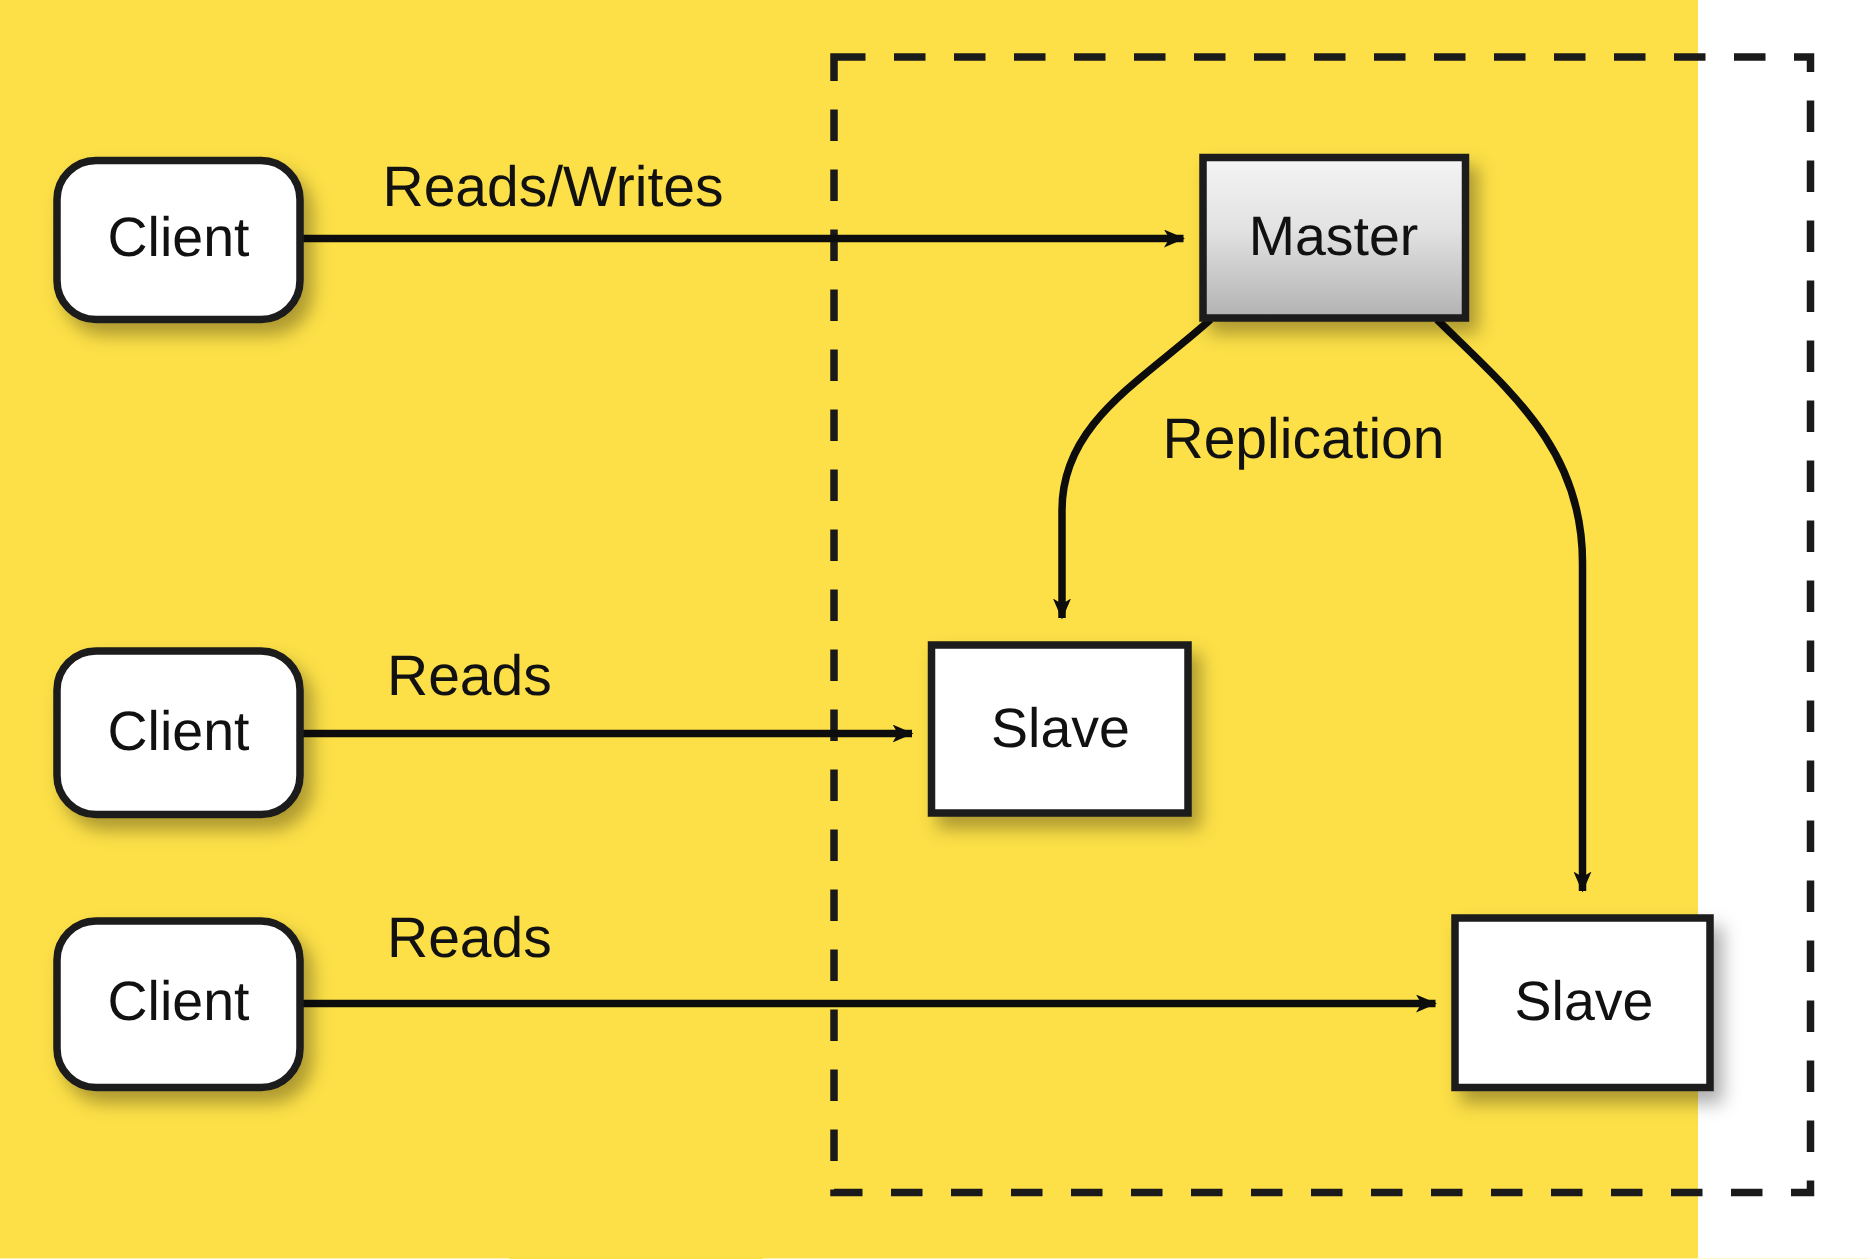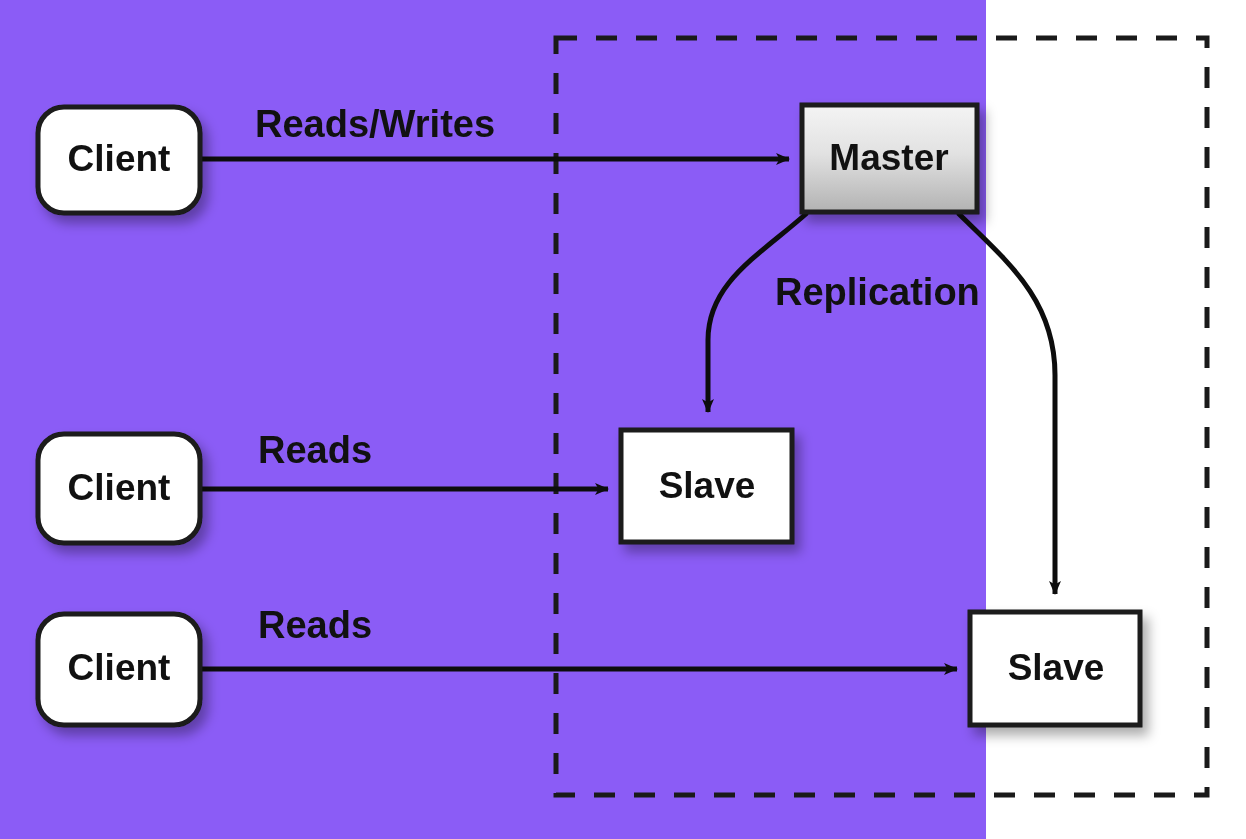--- a/index.html
+++ b/index.html
@@ -8,24 +8,23 @@
     background: #ffffff;
   }
   body {
     width: 1246px;
     height: 839px;
     font-family: "Liberation Sans", sans-serif;
     overflow: hidden;
   }
   #diagram {
     position: relative;
-    width: 986px;
+    width: 1132px;
     height: 839px;
-    background: #8b5cf6;
-    font-weight: bold;
+    background: #fde047;
   }
   #diagram svg {
     position: absolute;
     top: 0;
     left: 0;
     width: 1246px;
     height: 839px;
   }
   .node-label {
     font-family: "Liberation Sans", sans-serif;

